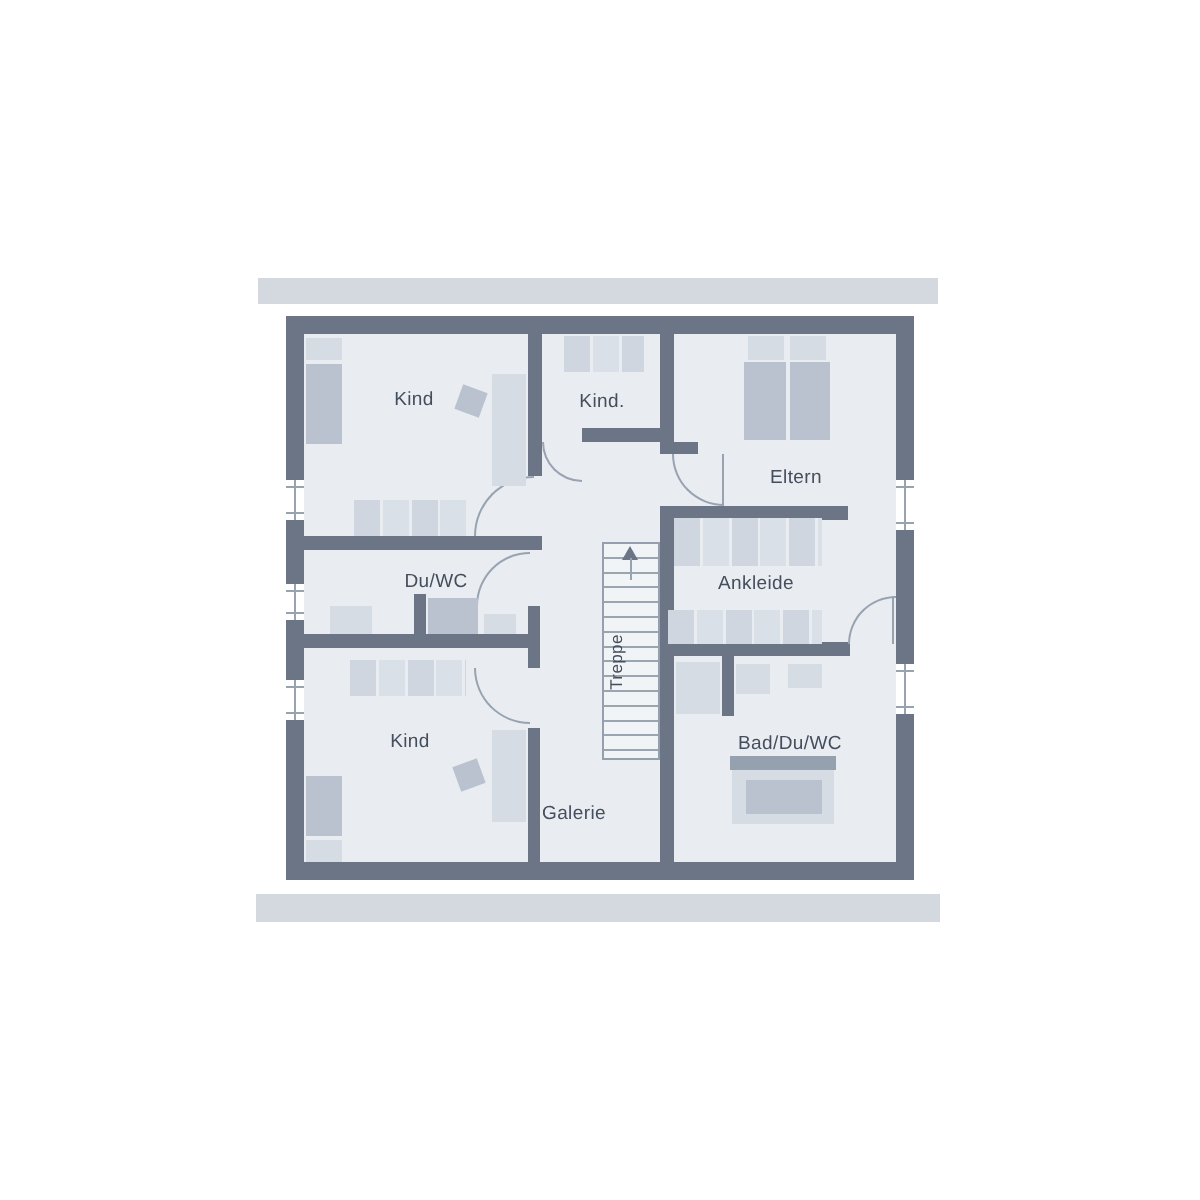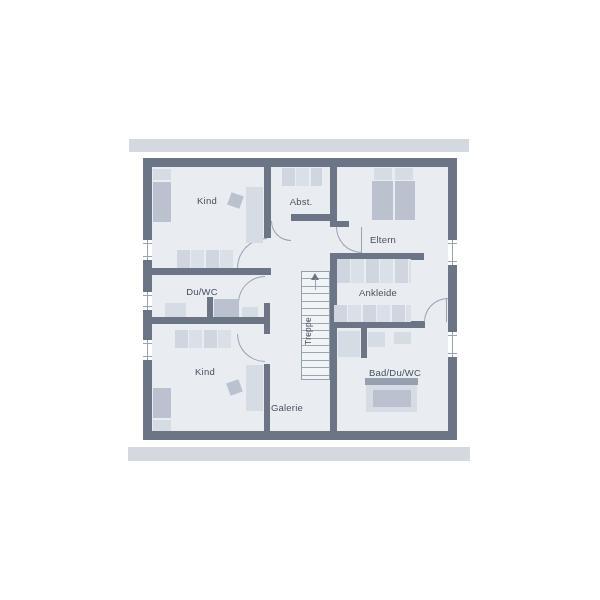--- a/index.html
+++ b/index.html
@@ -107,22 +107,22 @@
   <div class="abs furn-m" style="left:214px;top:299px;width:25px;height:18px;"></div>
   <div class="abs furn-l" style="left:242px;top:307px;width:16px;height:10px;"></div>
 
   <div class="abs cells" style="left:175px;top:330px;width:58px;height:18px;"></div>
   <div class="abs furn-l" style="left:246px;top:365px;width:17px;height:46px;"></div>
   <div class="abs furn-m" style="left:228px;top:381px;width:13px;height:13px;transform:rotate(-20deg);"></div>
   <div class="abs furn-m" style="left:153px;top:388px;width:18px;height:30px;"></div>
   <div class="abs furn-l" style="left:153px;top:420px;width:18px;height:11px;"></div>
 
   <div class="abs lbl" style="left:207px;top:200px;">Kind</div>
-  <div class="abs lbl" style="left:301px;top:201px;">Abst.</div>
-  <div class="abs lbl" style="left:383px;top:239px;">Eltern</div>
-  <div class="abs lbl" style="left:202px;top:291px;">Du/WC</div>
+  <div class="abs lbl" style="left:301px;top:201px;">Kind.</div>
+  <div class="abs lbl" style="left:398px;top:239px;">Eltern</div>
+  <div class="abs lbl" style="left:218px;top:291px;">Du/WC</div>
   <div class="abs lbl" style="left:378px;top:292px;">Ankleide</div>
   <div class="abs lbl rot" style="left:308px;top:331px;">Treppe</div>
   <div class="abs lbl" style="left:395px;top:372px;">Bad/Du/WC</div>
   <div class="abs lbl" style="left:205px;top:371px;">Kind</div>
   <div class="abs lbl" style="left:287px;top:407px;">Galerie</div>
 
 </div>
 
 </body></html>

